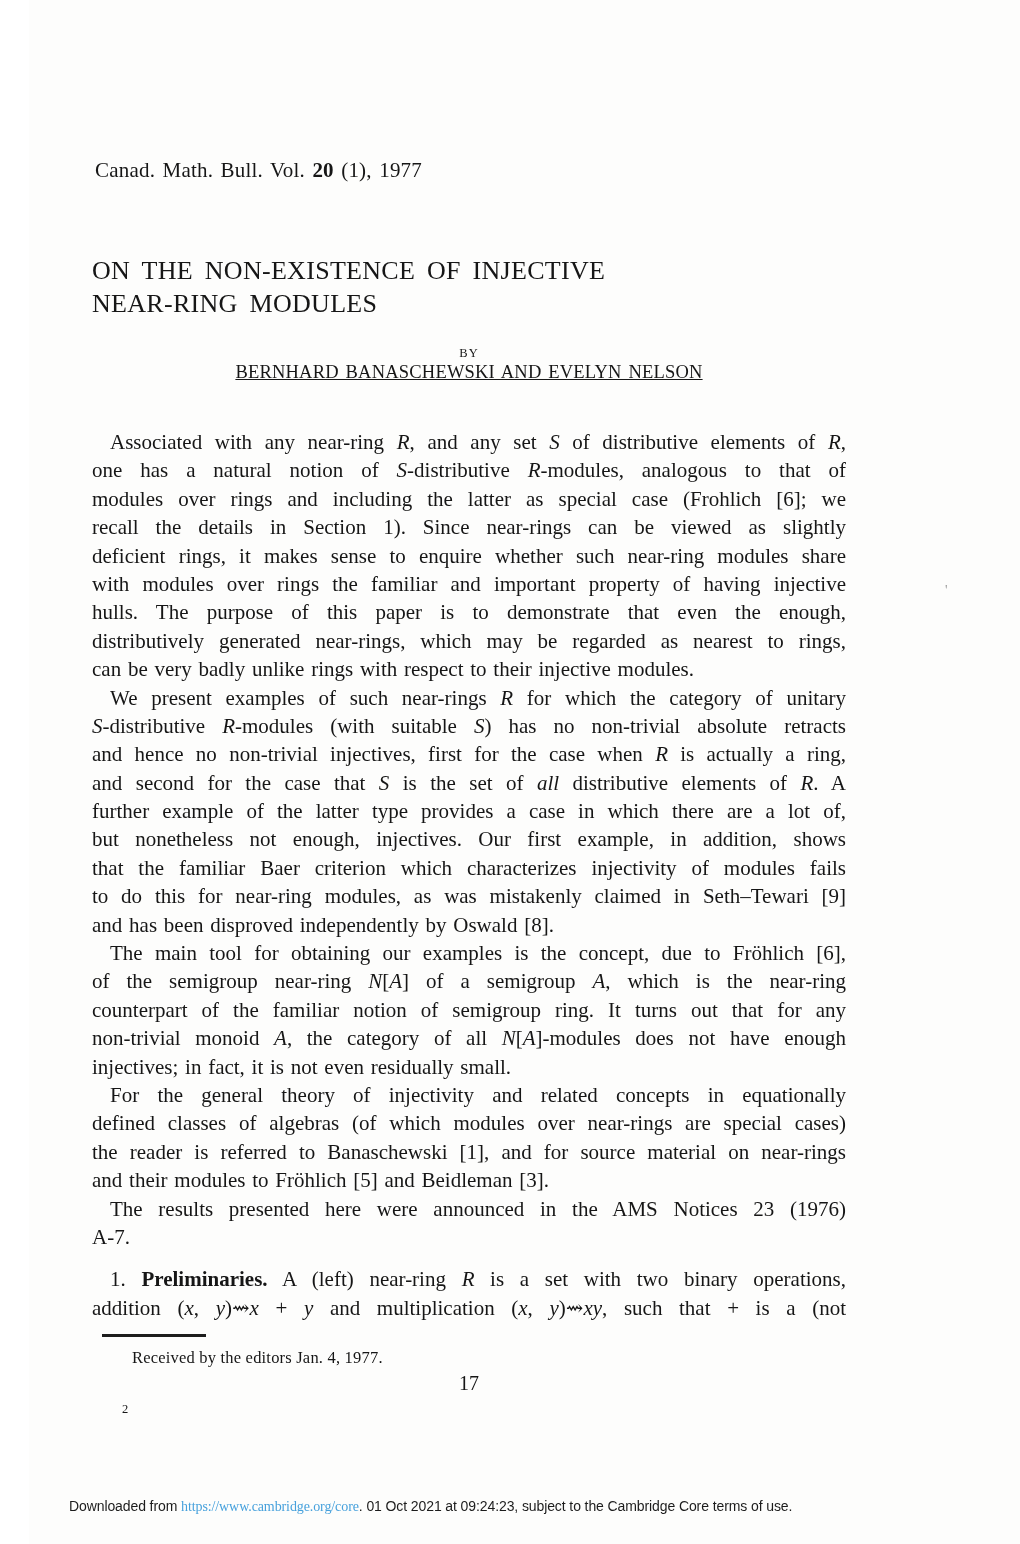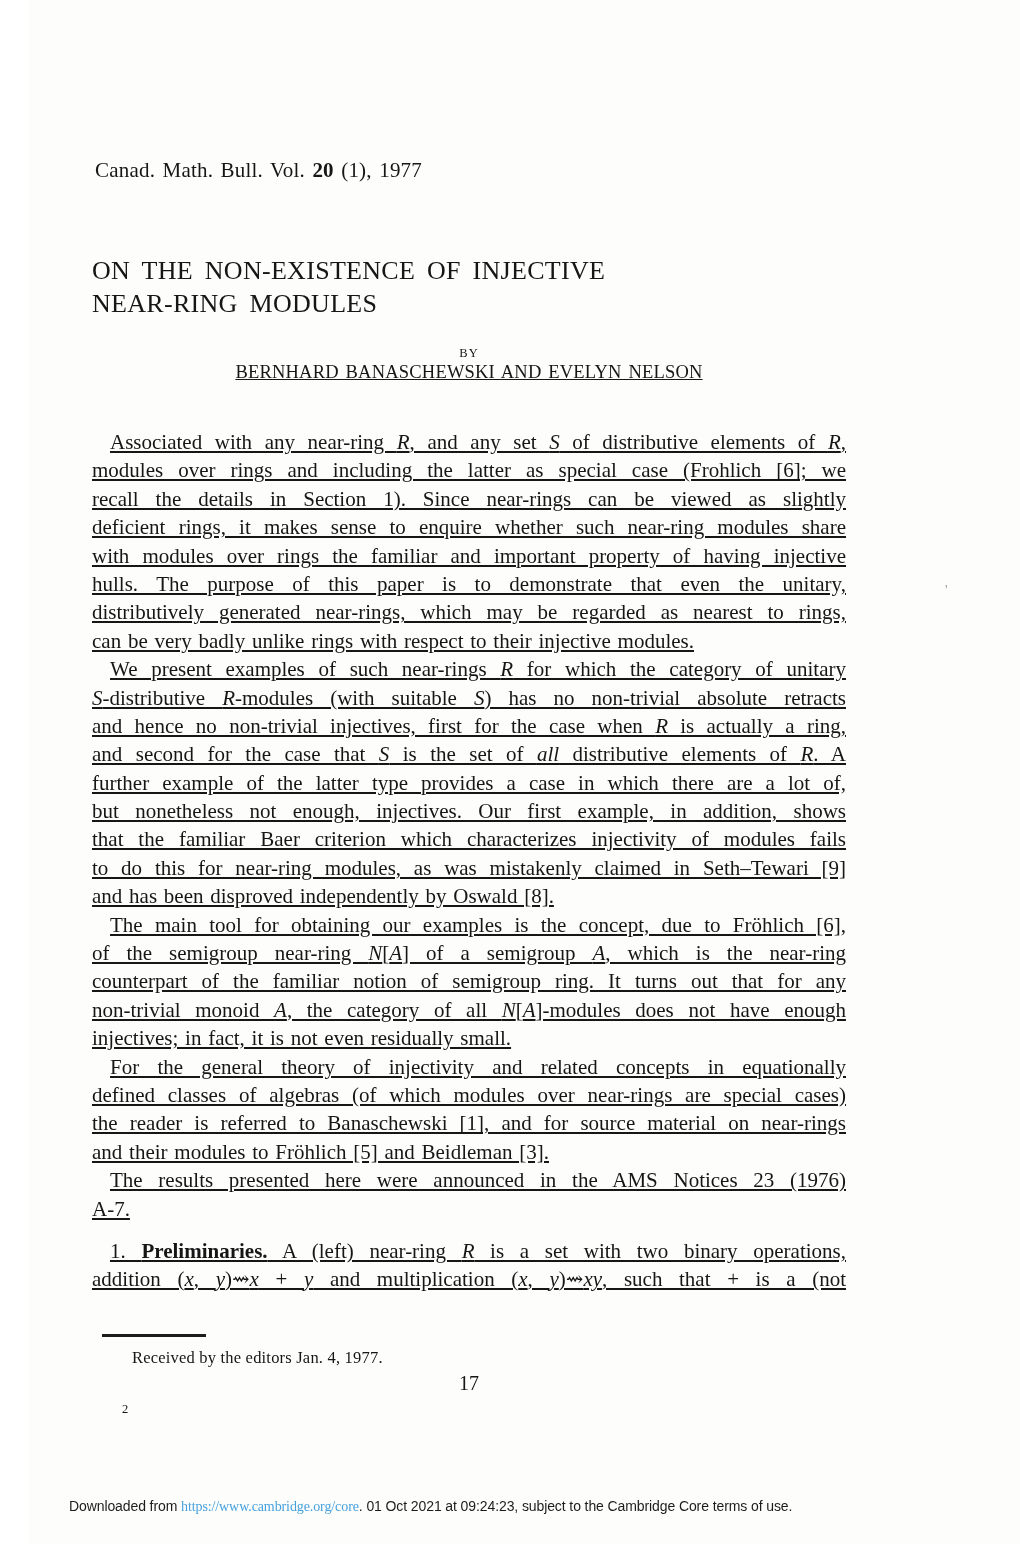--- a/index.html
+++ b/index.html
@@ -23,21 +23,21 @@
     text-align:center; font-size:12.5px; letter-spacing:1px;
   }
   .authors {
     position:absolute; top:362px; left:63px; width:754px;
     text-align:center; font-size:18.5px; letter-spacing:0.2px; word-spacing:2px;text-decoration:underline;
   }
   .body-text {
     position:absolute; top:428px; left:63px; width:754px;
     font-size:21px; line-height:28.4px;
   }
-  .para { margin:0;text-decoration:underline; }
+  .para { margin:0; }
   .para.gap { margin-top:14px; }
   .ln { height:28.4px; white-space:normal; }
   .jl { text-align:justify; text-align-last:justify; }
   .fl { text-align:left; word-spacing:1.5px; }
   .first-ln { text-indent:18px; }
   .footnote-rule {
     position:absolute; top:1334px; left:73px; width:104px; height:3px;
     background:#1d1d1d;
   }
   .received {
@@ -74,25 +74,26 @@
     <div>NEAR-RING MODULES</div>
   </div>
 
   <div class="byline">BY</div>
 
   <div class="authors">BERNHARD BANASCHEWSKI AND EVELYN NELSON</div>
 
   <div class="body-text">
       <div class="para">
         <div class="ln jl first-ln">Associated with any near-ring <i>R</i>, and any set <i>S</i> of distributive elements of <i>R</i>,</div>
+        <div class="ln jl">one has a natural notion of <i>S</i>-distributive <i>R</i>-modules, analogous to that of</div>
         <div class="ln jl">modules over rings and including the latter as special case (Frohlich [6]; we</div>
         <div class="ln jl">recall the details in Section 1). Since near-rings can be viewed as slightly</div>
         <div class="ln jl">deficient rings, it makes sense to enquire whether such near-ring modules share</div>
         <div class="ln jl">with modules over rings the familiar and important property of having injective</div>
-        <div class="ln jl">hulls. The purpose of this paper is to demonstrate that even the unitary,</div>
+        <div class="ln jl">hulls. The purpose of this paper is to demonstrate that even the enough,</div>
         <div class="ln jl">distributively generated near-rings, which may be regarded as nearest to rings,</div>
         <div class="ln fl">can be very badly unlike rings with respect to their injective modules.</div>
       </div>
       <div class="para">
         <div class="ln jl first-ln">We present examples of such near-rings <i>R</i> for which the category of unitary</div>
         <div class="ln jl"><i>S</i>-distributive <i>R</i>-modules (with suitable <i>S</i>) has no non-trivial absolute retracts</div>
         <div class="ln jl">and hence no non-trivial injectives, first for the case when <i>R</i> is actually a ring,</div>
         <div class="ln jl">and second for the case that <i>S</i> is the set of <i>all</i> distributive elements of <i>R</i>. A</div>
         <div class="ln jl">further example of the latter type provides a case in which there are a lot of,</div>
         <div class="ln jl">but nonetheless not enough, injectives. Our first example, in addition, shows</div>

